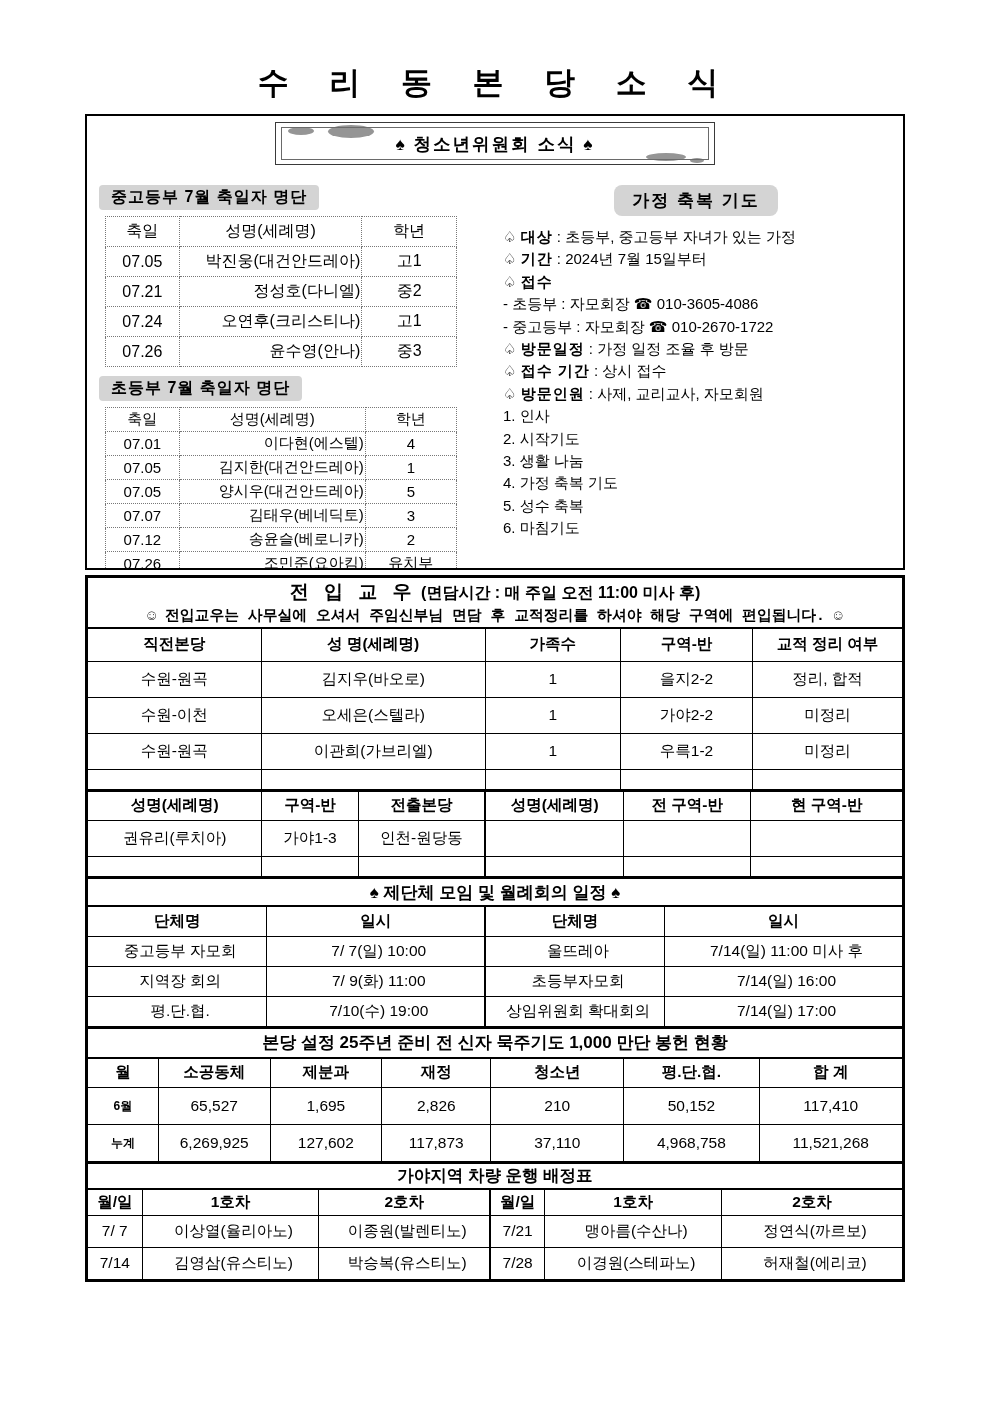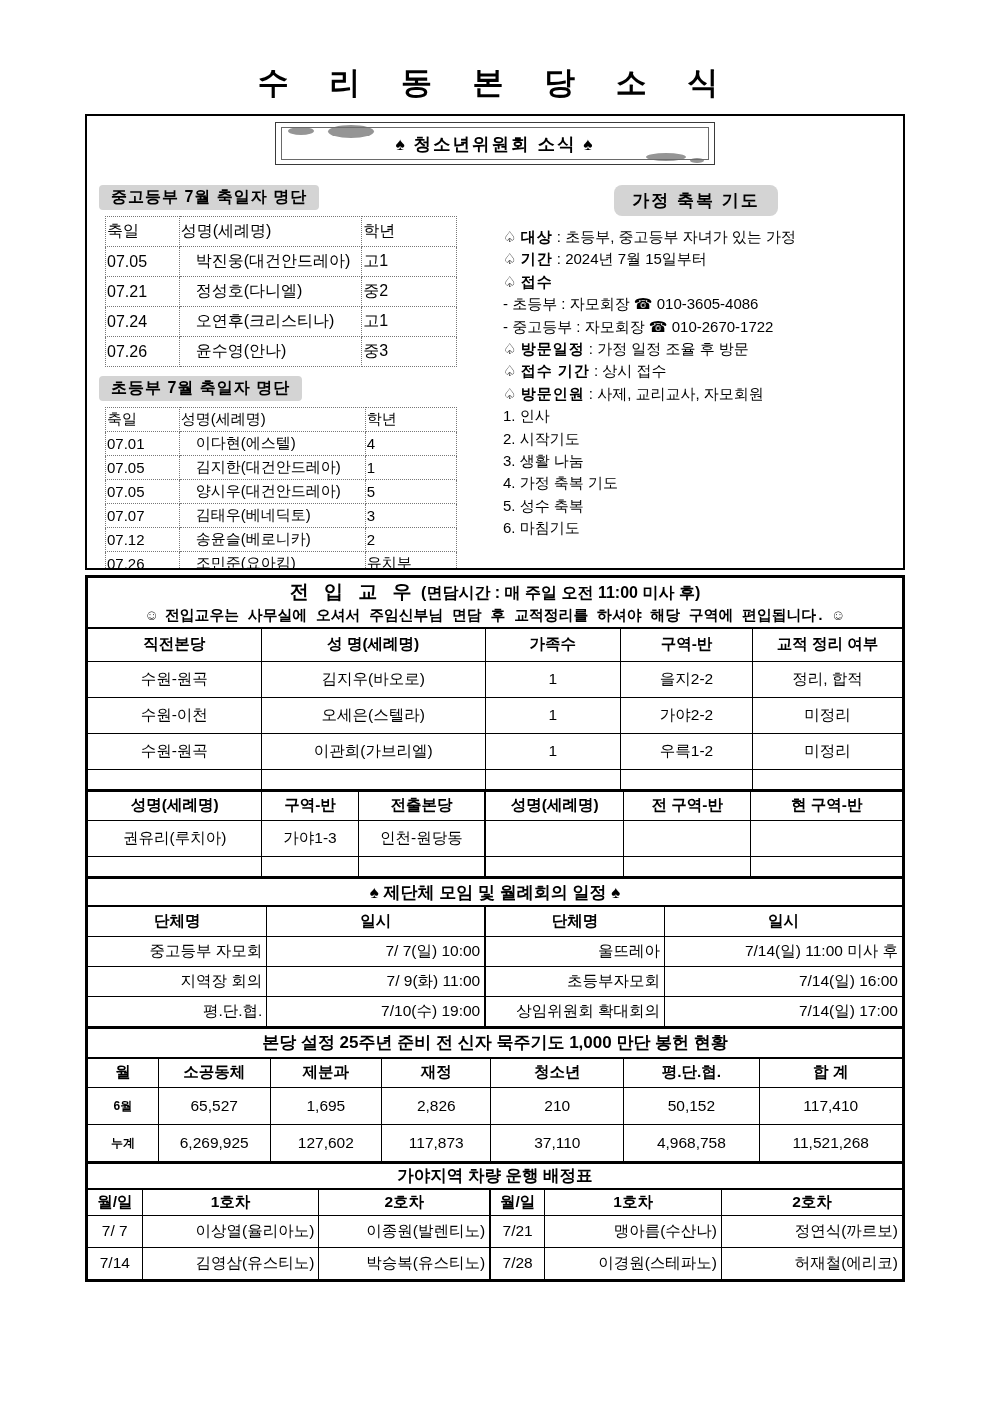--- a/index.html
+++ b/index.html
@@ -20,45 +20,45 @@
   .sm2{left:52px;top:2px;width:46px;height:13px;}
   .sm3{right:28px;bottom:3px;width:40px;height:8px;}
   .sm4{right:10px;bottom:1px;width:14px;height:5px;}
   .cols{display:flex;padding:20px 10px 0 12px;}
   .col-left{width:378px;flex:0 0 378px;}
   .col-right{flex:1;padding-left:26px;padding-right:4px;}
   .gray-label{display:inline-block;background:#d4d4d4;border-radius:4px;
               font-size:16px;font-weight:800;padding:2px 12px;letter-spacing:1px;}
   .lbl2{margin-top:9px;}
   table.dotted{border-collapse:collapse;width:352px;margin-top:6px;margin-left:6px;}
-  table.dotted td{border:1px dotted #777;}
+  table.dotted td{border:1px dotted #777;text-align:center;}
   table.t-mh td{height:27px;font-size:16px;}
   table.t-el td{height:21px;font-size:15px;}
-  table.dotted td.name{text-align:left;padding-left:16px;}
+  table.dotted td.name{text-align:right;padding-left:16px;}
   .fb-label-row{text-align:center;margin-bottom:10px;}
   .fb-label{display:inline-block;background:#d4d4d4;border-radius:8px;
             font-size:17px;font-weight:800;padding:4px 18px;letter-spacing:2px;}
   .fb-line{font-size:15px;line-height:22.4px;white-space:nowrap;}
   .fb-line b{letter-spacing:1px;}
   
   .box2{position:absolute;left:85px;top:575px;width:816px;border:2px solid #000;background:#fff;}
   .box2 table{border-collapse:collapse;width:100%;table-layout:fixed;}
   .box2 td{border:1px solid #000;text-align:center;font-size:15.5px;overflow:hidden;
            padding:0 4px;}
   .box2 table.sec{border-top:2px solid #000;}
   td.titlecell{border-bottom:2px solid #000;font-weight:800;}
   .tin-title{padding:4px 0 2px 0;line-height:1.45;margin-left:8px;}
   .tin-big{font-size:19px;letter-spacing:5px;}
   .tin-par{font-size:16px;}
   .tin-sub{font-size:14.8px;font-weight:800;font-family:Liberation Mono, monospace;}
   .hdr{font-weight:800;font-size:16px;}
   .h33{height:33px;} .h36{height:36px;} .h30{height:30px;} .h28{height:28px;}
   .h26{height:26px;} .h20{height:20px;} .h32{height:32px;} .h37{height:37px;}
   .thickL{border-left:2px solid #000 !important;}
-  td.lft{text-align:right;padding-left:10px;}
+  td.lft{text-align:center;padding-left:10px;}
   td.bold{font-weight:800;font-size:12px;}
 </style>
 </head>
 <body>
 
 <div class="page">
 
   <div class="doc-title">수 리 동 본 당 소 식</div>
 
   <div class="box1">

